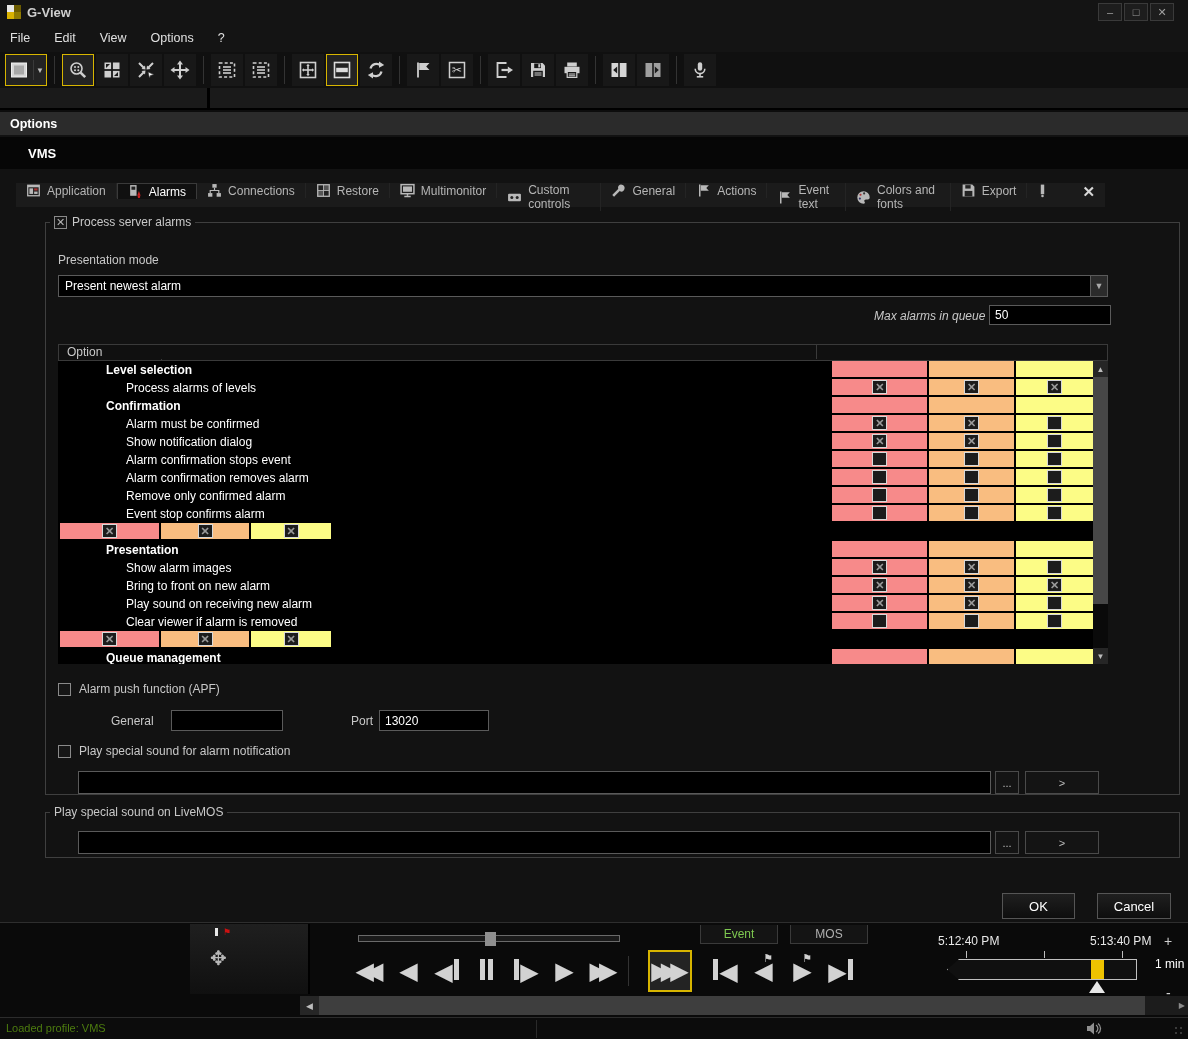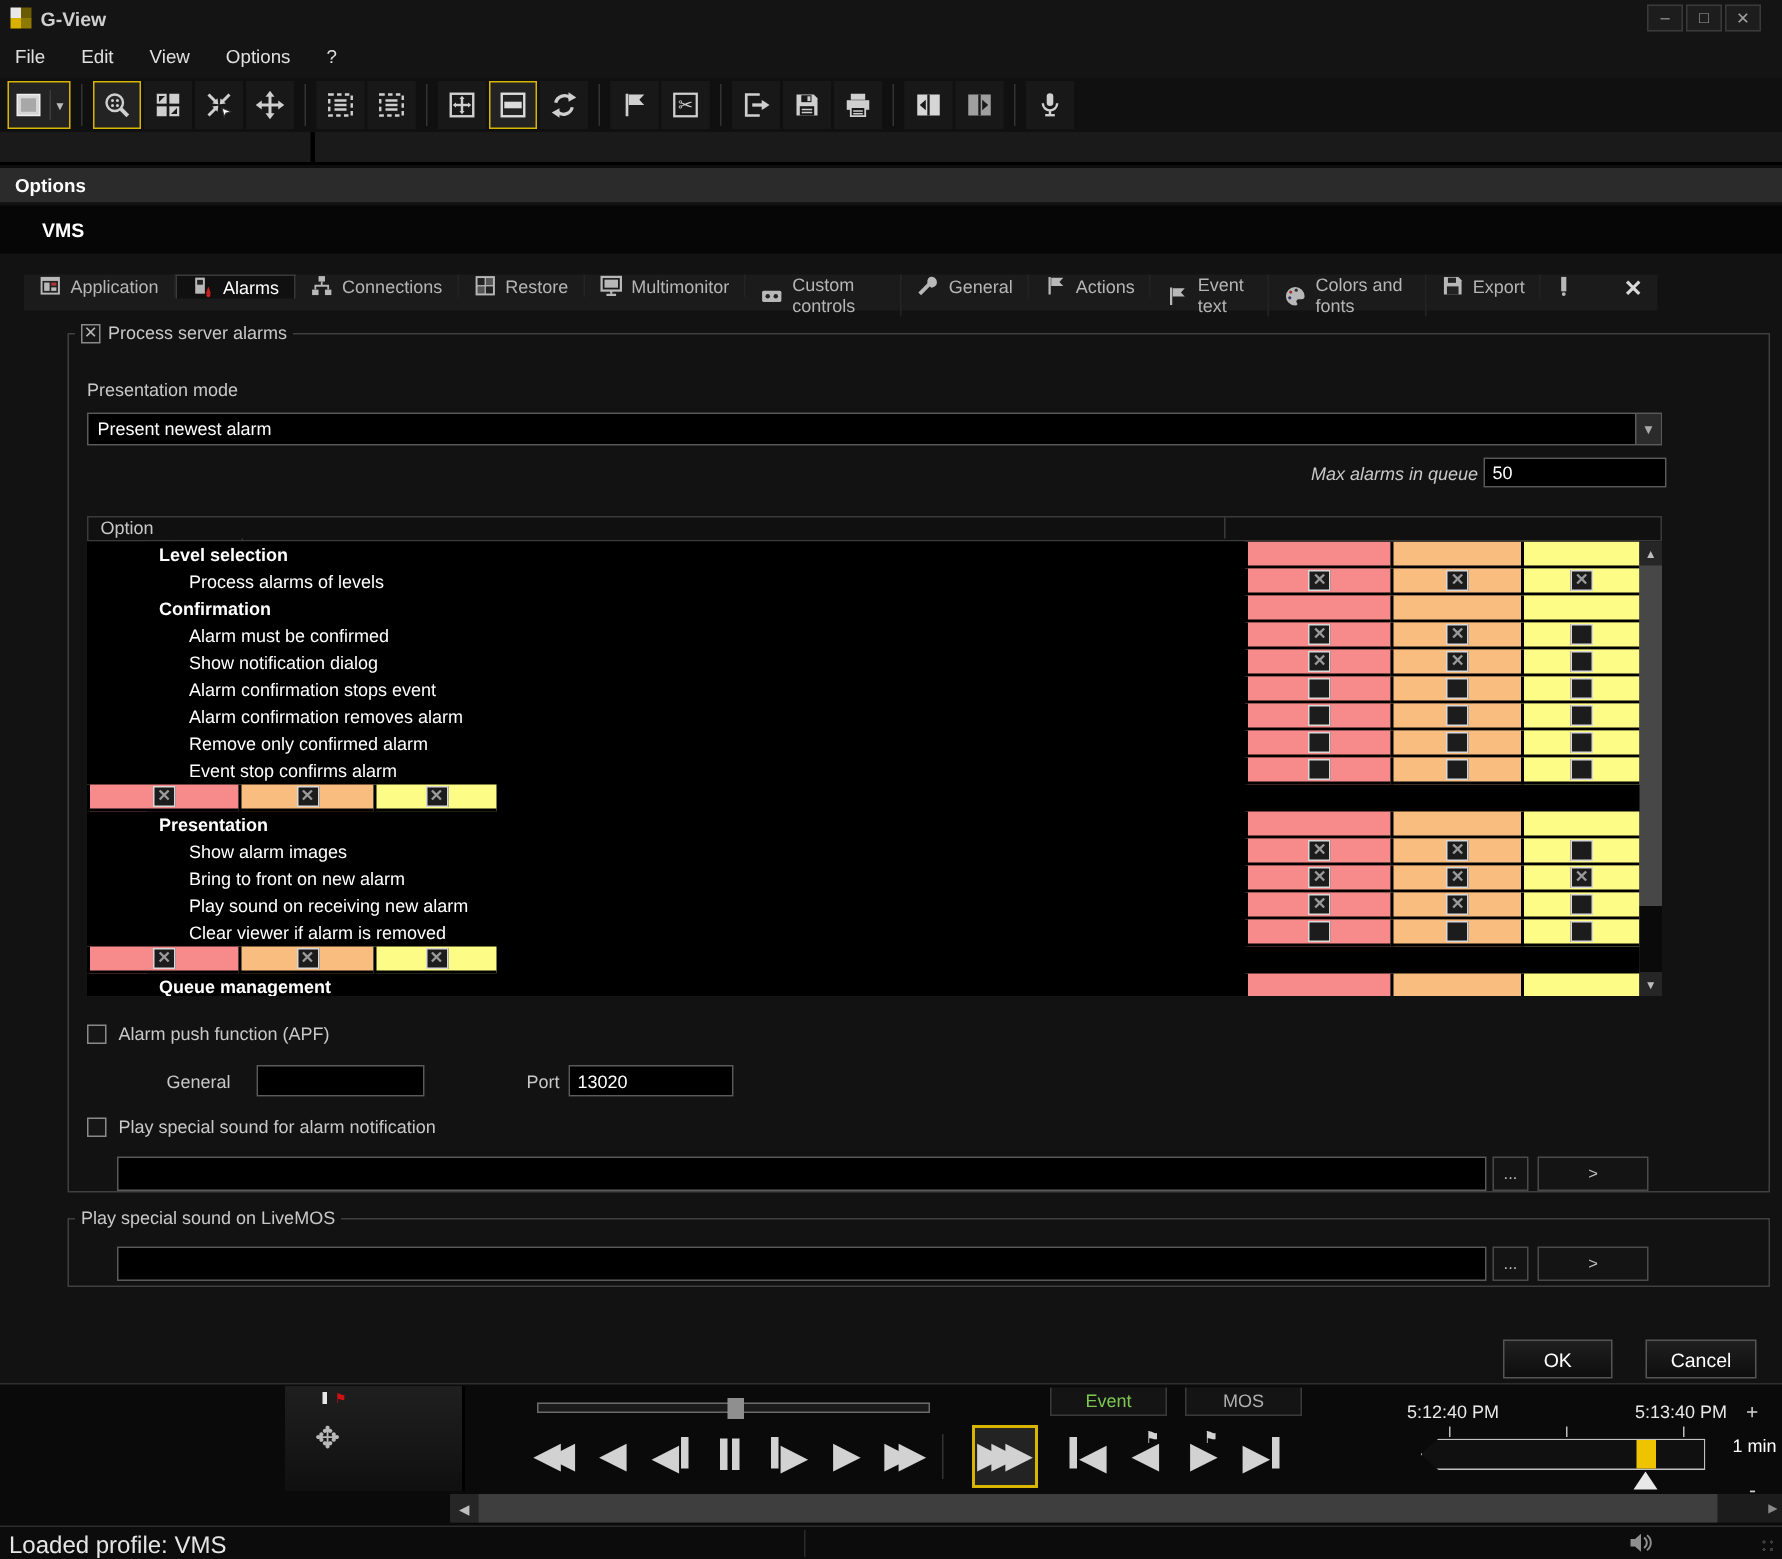--- a/index.html
+++ b/index.html
@@ -136,21 +136,21 @@
   .tl-plus { left:1164px; top:10px; } .tl-minus { left:1166px; top:62px; }
   .tl-scale { position:absolute; left:1155px; top:34px; width:33px; overflow:hidden; white-space:nowrap; color:#fff; font-size:12px; }
   
   .hscroll { position:absolute; left:300px; top:73px; width:888px; height:19px; background:#1c1c1c; }
   .hs-btn { position:absolute; left:0; top:0; width:19px; height:19px; background:#262626; color:#bdbdbd; font-size:9px;
             display:flex; align-items:center; justify-content:center; }
   .hs-track { position:absolute; left:19px; top:0; width:826px; height:19px; background:#3e3e3e; }
   .hs-right { position:absolute; right:3px; top:5px; color:#8a8a8a; font-size:8px; }
   
   .statusbar { position:absolute; left:0; top:1017px; width:100%; height:22px; background:#0c0c0c; border-top:1px solid #2c2c2c; }
-  .status-text { position:absolute; left:6px; top:4px; color:#e5e5e5; font-size:16px; }
+  .status-text { position:absolute; left:6px; top:4px; color:#4d7c0f; font-size:11px; }
   .status-div { position:absolute; left:536px; top:2px; width:1px; height:18px; background:#2a2a2a; }
   .status-speaker { position:absolute; left:1086px; top:3px; }
   .grip { position:absolute; right:3px; bottom:2px; width:12px; height:12px;
           background:radial-gradient(circle at 3px 3px,#3a3a3a 1px,transparent 1.2px),
                      radial-gradient(circle at 8px 8px,#3a3a3a 1px,transparent 1.2px),
                      radial-gradient(circle at 8px 3px,#3a3a3a 1px,transparent 1.2px),
                      radial-gradient(circle at 3px 8px,#3a3a3a 1px,transparent 1.2px); }
 </style>
 </head>
 <body>

